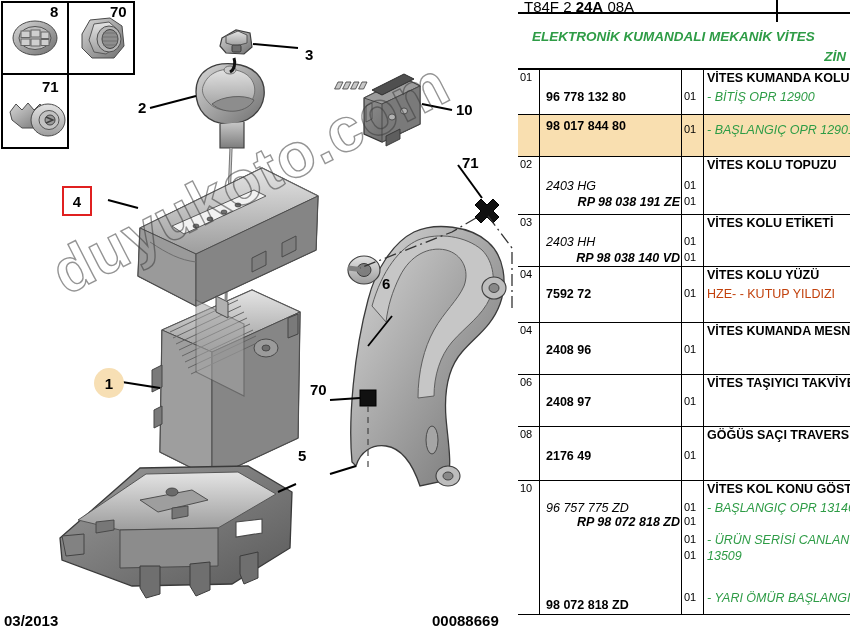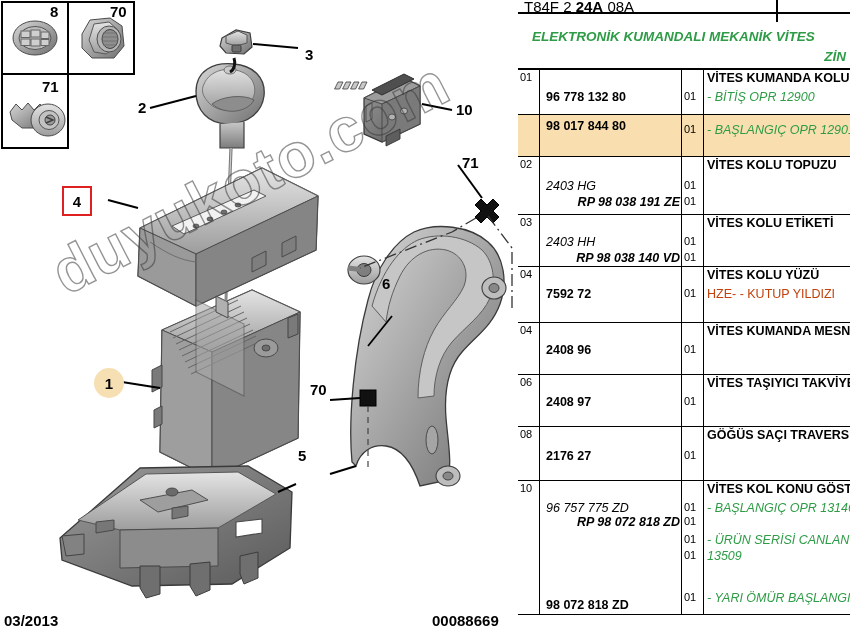--- a/index.html
+++ b/index.html
@@ -430,21 +430,21 @@
           <div class="c-qty">
             <div class="qty-line abs" style="top: 20px;">01</div>
           </div>
           <div class="c-desc">
             <div class="desc-line abs" style="top: 1px;">VİTES TAŞIYICI TAKVİYESİ</div>
           </div>
         </div>
         <div class="trow" style="height: 54px;">
           <div class="c-no">08</div>
           <div class="c-ref">
-            <div class="ref-line abs" style="top: 22px; left: 0px; right: 0px;">2176 27</div>
+            <div class="ref-line abs" style="top: 22px; left: 0px; right: 0px;">2176 49</div>
           </div>
           <div class="c-qty">
             <div class="qty-line abs" style="top: 22px;">01</div>
           </div>
           <div class="c-desc">
             <div class="desc-line abs" style="top: 1px;">GÖĞÜS SAÇI TRAVERS S</div>
           </div>
         </div>
         <div class="trow" style="height: 134px;">
           <div class="c-no">10</div>

